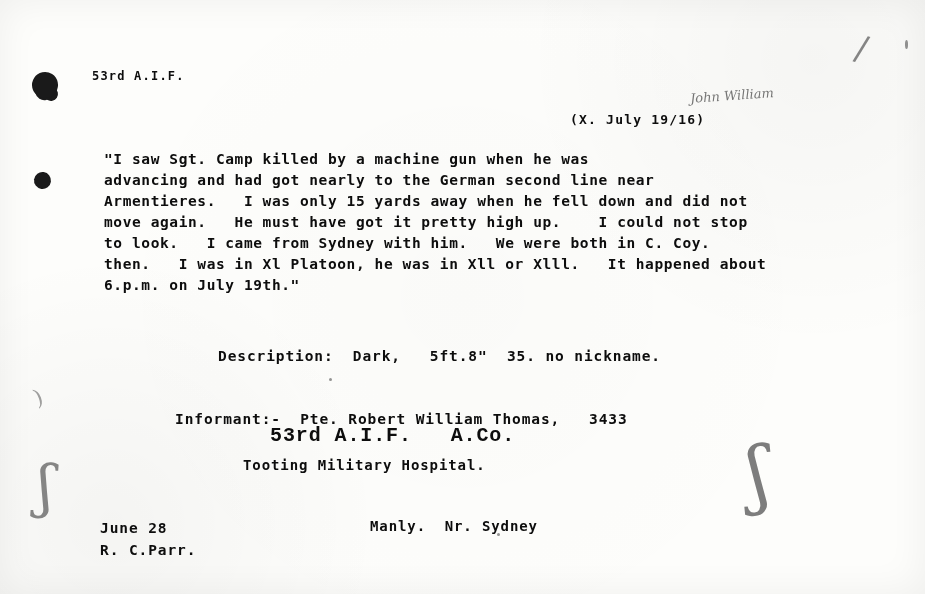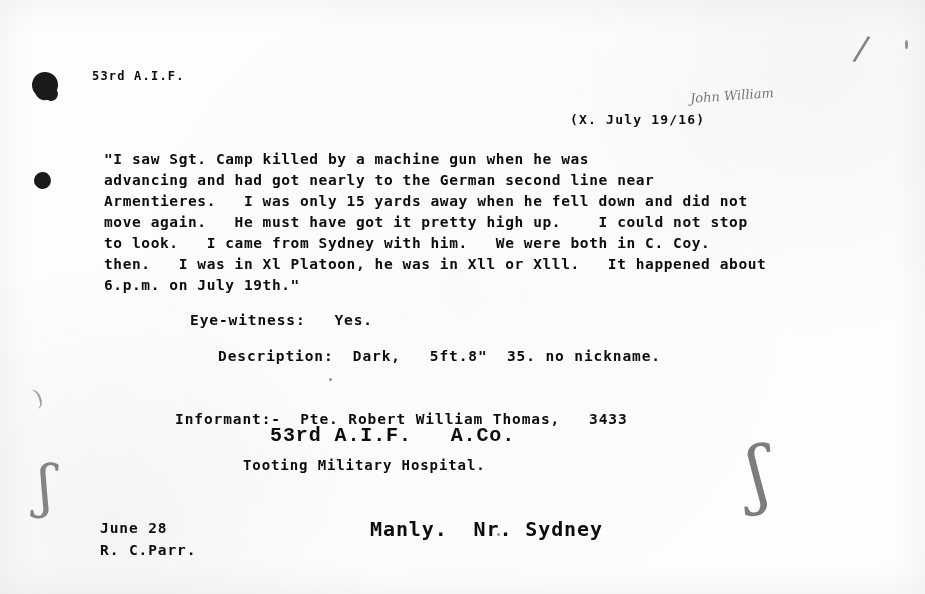--- a/index.html
+++ b/index.html
@@ -101,21 +101,21 @@
     letter-spacing: 0.9px;
   }
 
   #home-1 {
     left: 188px; top: 498px;
     font-size: 14.5px;
     letter-spacing: 0.9px;
   }
   #home-2 {
     left: 370px; top: 519px;
-    font-size: 20px;
+    font-size: 14px;
     letter-spacing: 0.9px;
   }
 
   #footer-date {
     left: 100px; top: 521px;
     font-size: 14.5px;
     letter-spacing: 0.9px;
   }
   #footer-clerk {
     left: 100px; top: 543px;
@@ -228,21 +228,20 @@
   <div class="typed" id="hdr-date">(X. July 19/16)</div>
 
   <div id="statement">"I saw Sgt. Camp killed by a machine gun when he was
 advancing and had got nearly to the German second line near
 Armentieres.   I was only 15 yards away when he fell down and did not
 move again.   He must have got it pretty high up.    I could not stop
 to look.   I came from Sydney with him.   We were both in C. Coy.
 then.   I was in Xl Platoon, he was in Xll or Xlll.   It happened about
 6.p.m. on July 19th."</div>
 
-  <div class="typed" id="eyewitness">Eye-witness:   Yes.</div>
   <div class="typed" id="description">Description:  Dark,   5ft.8"  35. no nickname.</div>
 
   <div class="typed" id="informant-1">Informant:-  Pte. Robert William Thomas,   3433</div>
   <div class="typed" id="informant-2">53rd A.I.F.   A.Co.</div>
   <div class="typed" id="informant-3">Tooting Military Hospital.</div>
 
   <div class="typed" id="home-2">Manly.  Nr. Sydney</div>
 
   <div class="typed" id="footer-date">June 28</div>
   <div class="typed" id="footer-clerk">R. C.Parr.</div>

